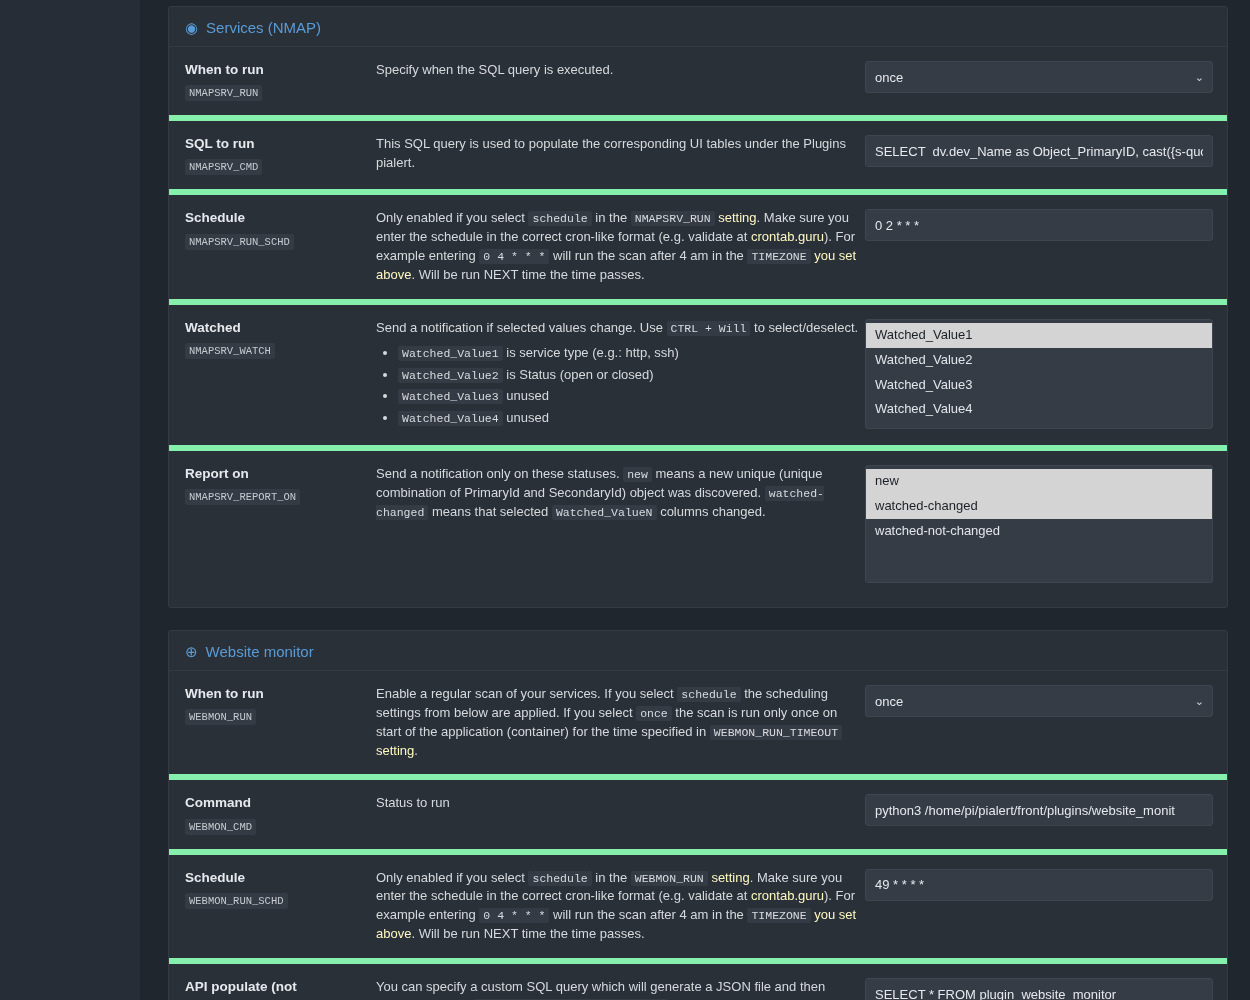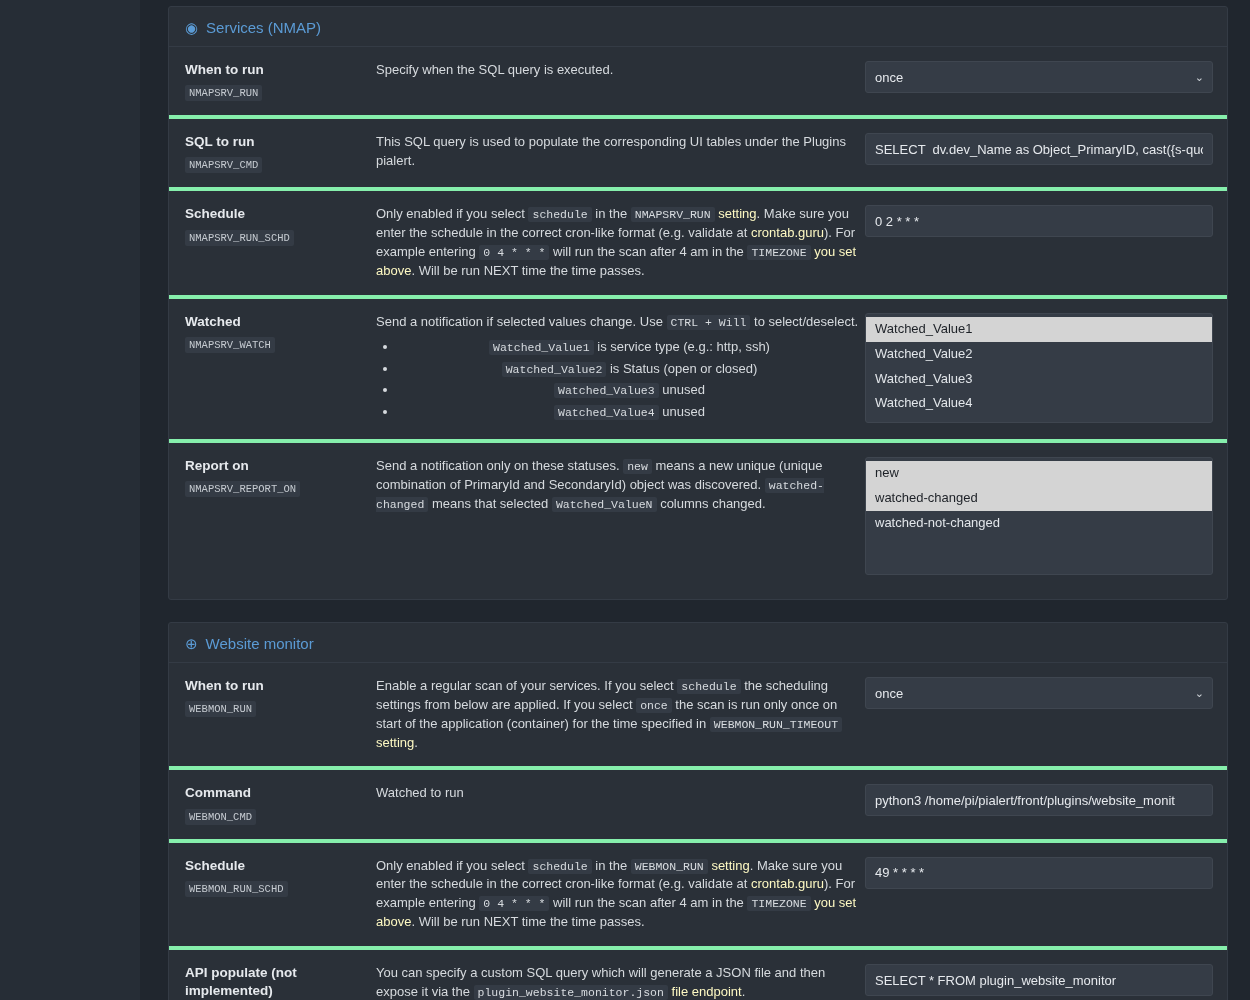--- a/index.html
+++ b/index.html
@@ -40,21 +40,21 @@
     display: flex;
     align-items: center;
     gap: 8px;
   }
   .card-header .hdr-icon { color: #5b9bd5; font-size: 15px; line-height: 1; }
   .card-body { padding: 0 0 10px 0; }
 
   .row {
     display: flex;
     align-items: flex-start;
-    border-bottom: 4px solid #86efac;
+    border-bottom: 6px solid #86efac;
     padding: 14px 14px 14px 14px;
   }
   .row:last-child { border-bottom: none; }
   .col-label {
     width: 193px;
     flex: 0 0 193px;
     padding-right: 10px;
     padding-left: 2px;
   }
   .lbl-title {
@@ -89,21 +89,20 @@
     border-radius: 2px;
   }
   .col-desc a, .lnk {
     color: #fef9c3;
     text-decoration: none;
     cursor: pointer;
   }
   .col-desc ul {
     margin: 6px 0 0 0;
     padding-left: 22px;
-    text-align: center;
   }
   .col-desc li { margin: 3px 0; }
   .col-field {
     width: 348px;
     flex: 0 0 348px;
   }
 
   select.ctl, input.ctl {
     width: 100%;
     background: #353c46;
@@ -258,21 +257,21 @@
               <span class="chev">⌄</span>
             </div>
           </div>
         </div>
 
         <div class="row">
           <div class="col-label">
             <div class="lbl-title">Command</div>
             <div class="lbl-code">WEBMON_CMD</div>
           </div>
-          <div class="col-desc">Watched to run</div>
+          <div class="col-desc">Status to run</div>
           <div class="col-field">
             <input class="ctl" type="text" value="python3 /home/pi/pialert/front/plugins/website_monit" style="">
           </div>
         </div>
 
         <div class="row">
           <div class="col-label">
             <div class="lbl-title">Schedule</div>
             <div class="lbl-code">WEBMON_RUN_SCHD</div>
           </div>

